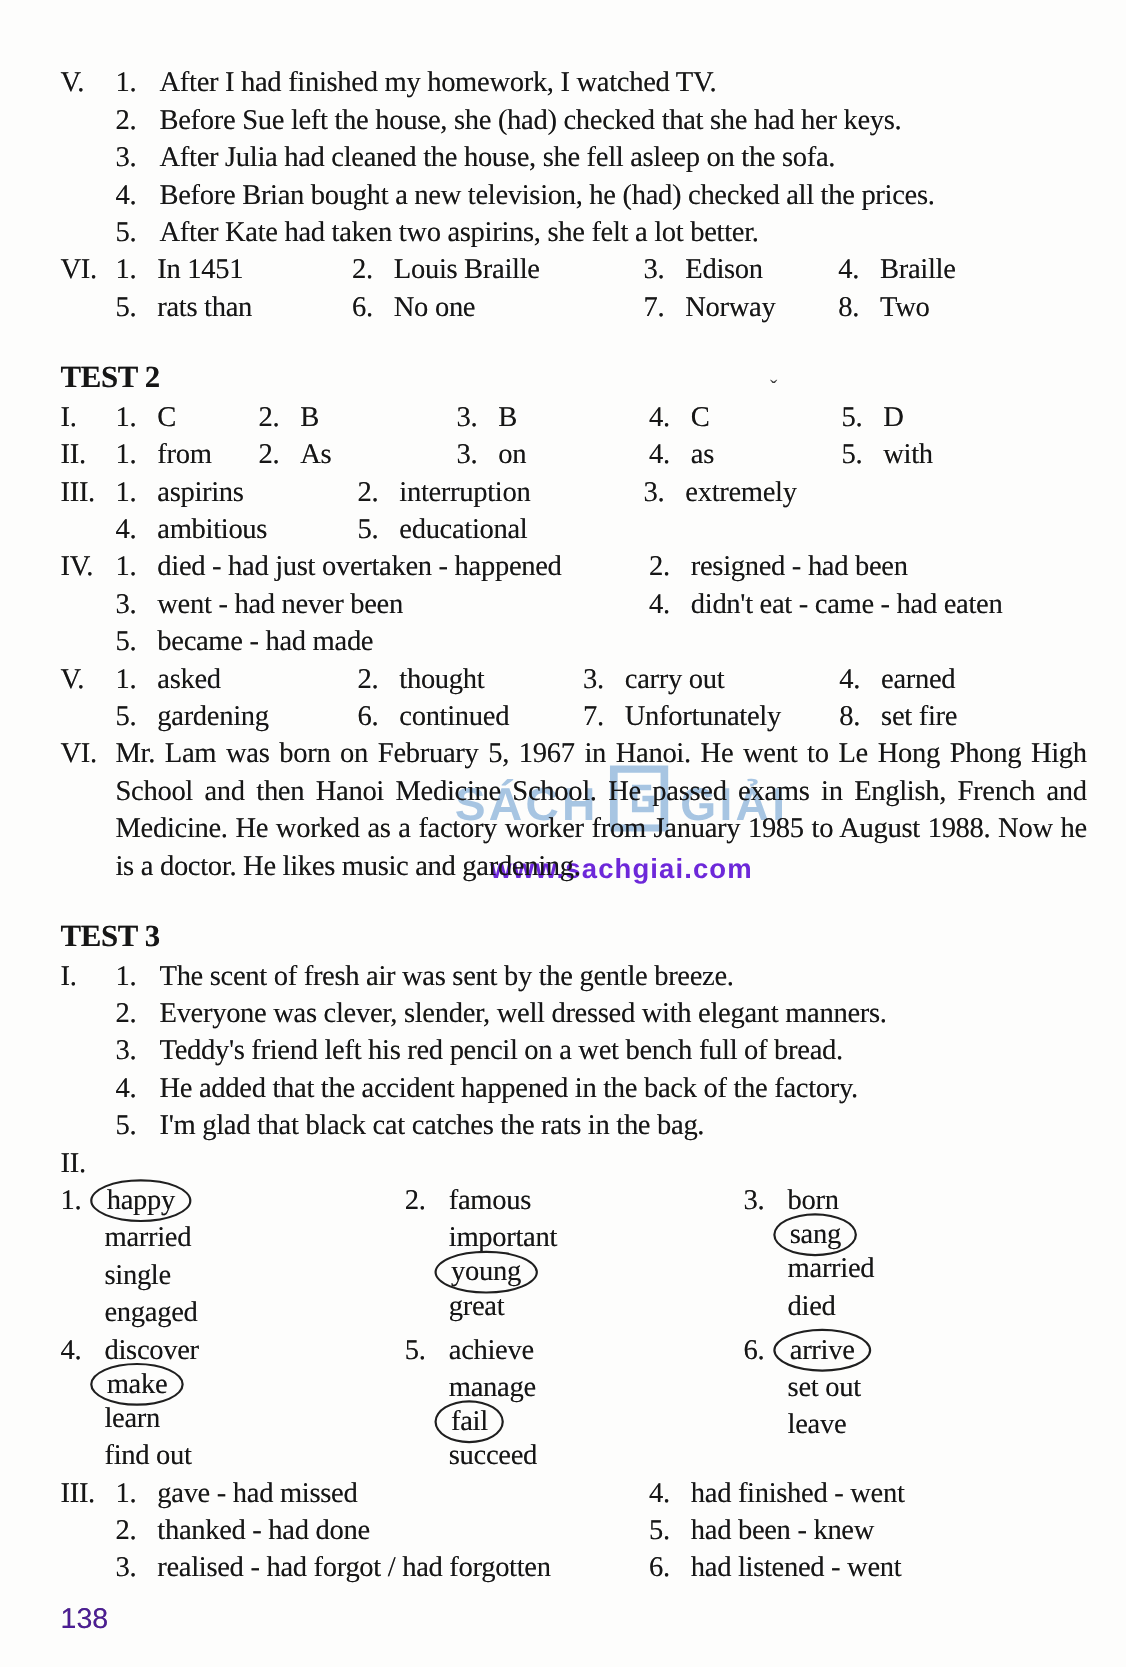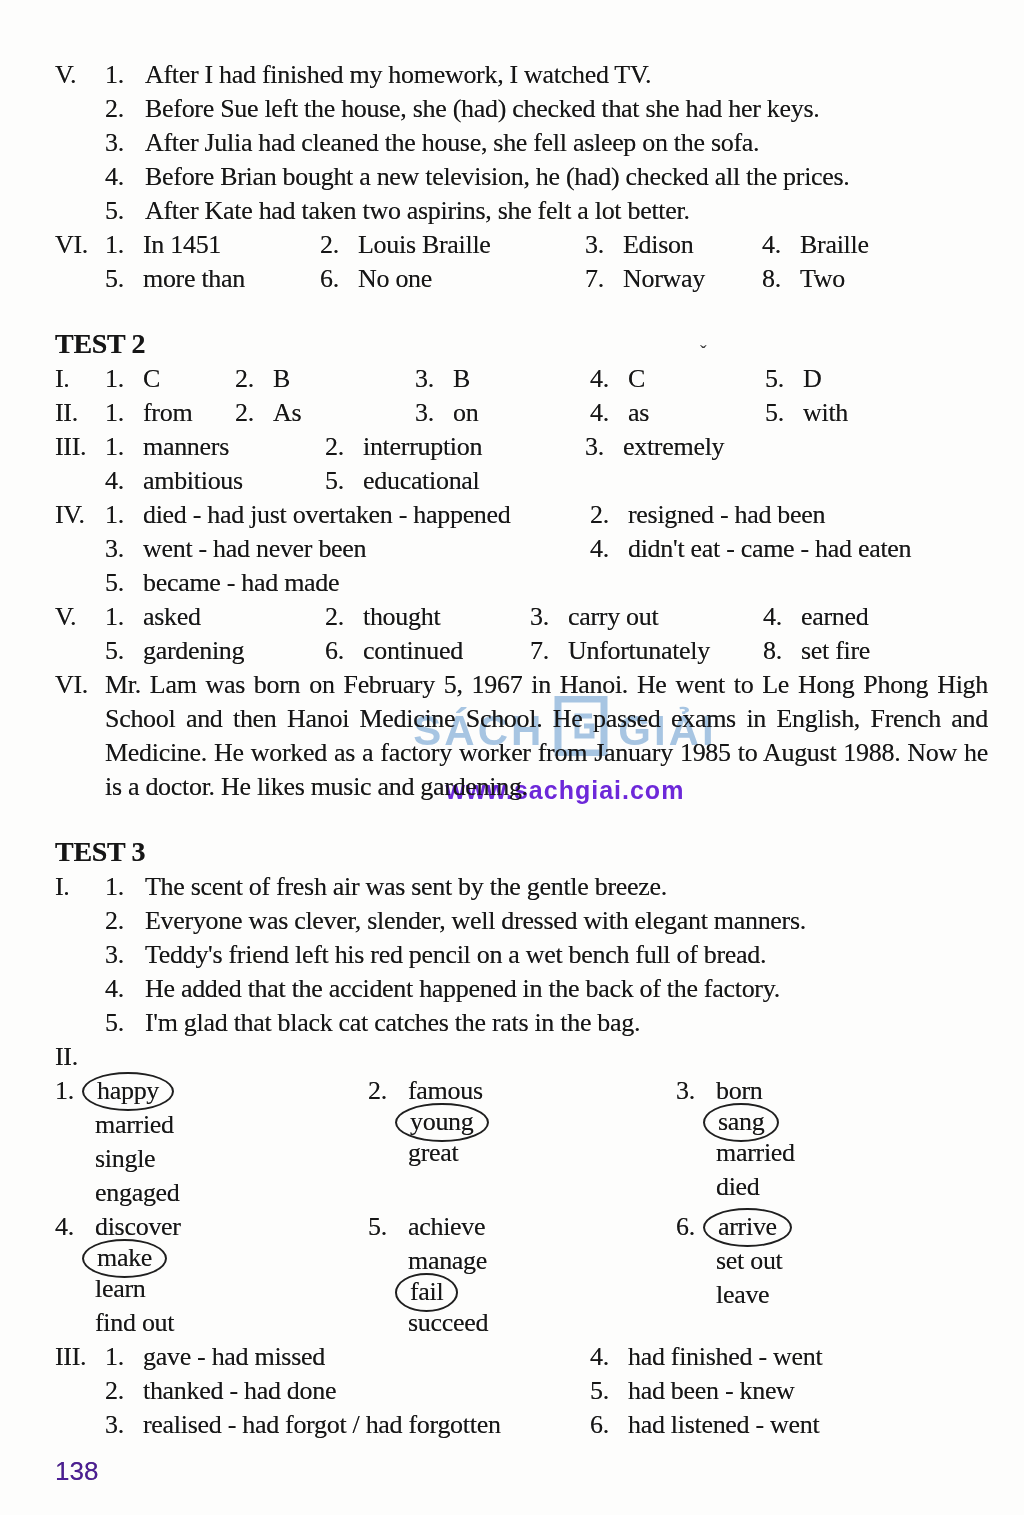--- a/index.html
+++ b/index.html
@@ -148,21 +148,21 @@
         <div class="cell">
             <span class="n">3.</span>
             <span class="t">Edison</span>
           </div>
         <div class="cell">
             <span class="n">4.</span>
             <span class="t">Braille</span>
           </div>
         <div class="cell">
             <span class="n">5.</span>
-            <span class="t">more than</span>
+            <span class="t">rats than</span>
           </div>
         <div class="cell">
             <span class="n">6.</span>
             <span class="t">No one</span>
           </div>
         <div class="cell">
             <span class="n">7.</span>
             <span class="t">Norway</span>
           </div>
         <div class="cell">
@@ -224,21 +224,21 @@
             <span class="t">with</span>
           </div>
       </div>
     </section>
 
     <section class="row">
       <div class="roman">III.</div>
       <div class="items g-iii2">
         <div class="cell">
             <span class="n">1.</span>
-            <span class="t">manners</span>
+            <span class="t">aspirins</span>
           </div>
         <div class="cell">
             <span class="n">2.</span>
             <span class="t">interruption</span>
           </div>
         <div class="cell">
             <span class="n">3.</span>
             <span class="t">extremely</span>
           </div>
         <div class="cell">
@@ -366,20 +366,23 @@
         <div class="wline indent">
             <span class="w">engaged</span>
           </div>
       </div>
       <div class="wgroup">
         <div class="wline">
             <span class="n">2.</span>
             <span class="w">famous</span>
           </div>
         <div class="wline indent">
+            <span class="w">important</span>
+          </div>
+        <div class="wline indent">
             <span class="w circled">young</span>
           </div>
         <div class="wline indent">
             <span class="w">great</span>
           </div>
       </div>
       <div class="wgroup">
         <div class="wline">
             <span class="n">3.</span>
             <span class="w">born</span>

